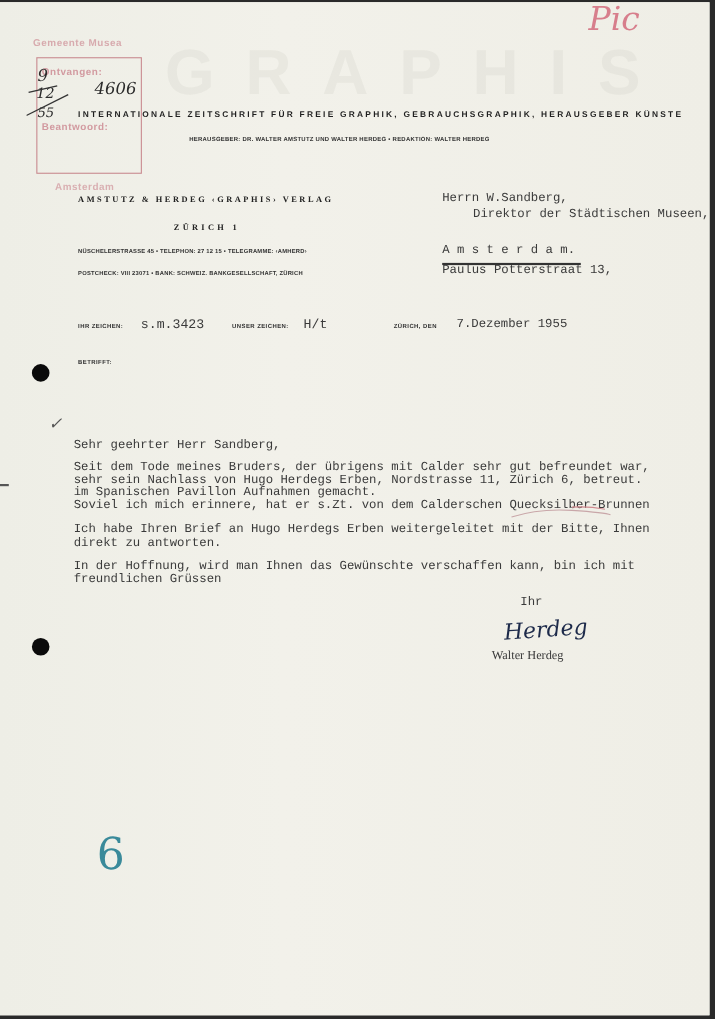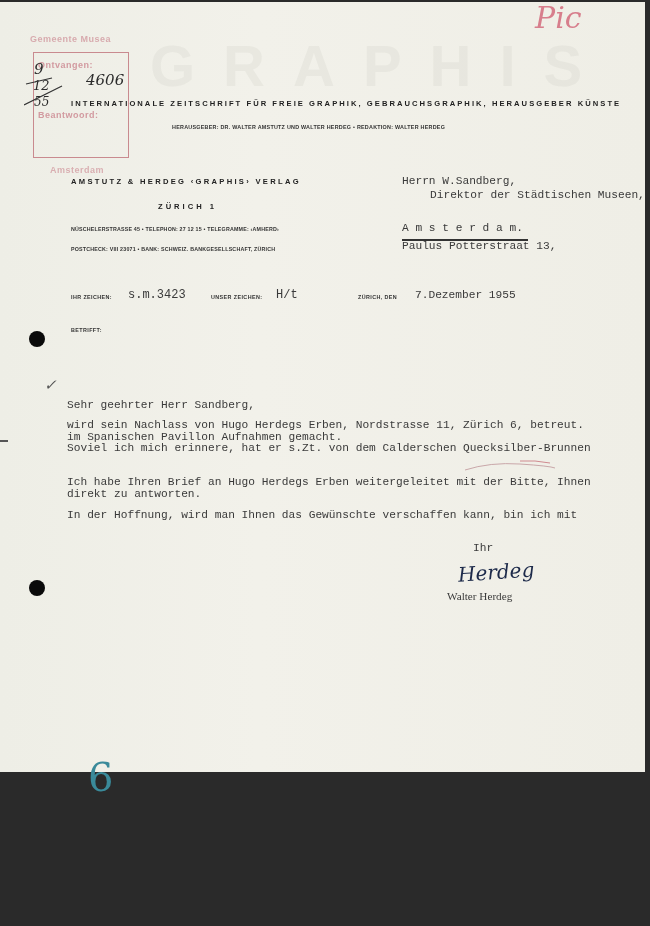--- a/index.html
+++ b/index.html
@@ -2,30 +2,30 @@
 <html><head>
   <meta charset="utf-8">
   <style>
     html, body { margin: 0; padding: 0; }
     body {
       width: 650px; height: 926px; overflow: hidden;
       background: #2a2a2a;
       position: relative;
     }
     .page {
-      position: absolute; left: 0; top: 2px; width: 645px; height: 770px;
+      position: absolute; left: 0; top: 2px; width: 645px; height: 921px;
       background: #f0efe8;
       background-image: linear-gradient(90deg, #eeeee6 0%, #f2f1ea 40%, #efeee6 100%);
     }
     .abs { position: absolute; }
     .sans { font-family: "Liberation Sans", "DejaVu Sans", sans-serif; }
     .mono { font-family: "Liberation Mono", "DejaVu Sans Mono", monospace; }
     .type { color: #3a3a3a; font-size: 11.2px; line-height: 11.6px; white-space: pre; }
     .lh-small { font-size: 6px; letter-spacing: 0.4px; color: #333; font-weight: bold; white-space: nowrap; }
-    .lh-mid { font-size: 7.8px; letter-spacing: 2.4px; color: #222; font-weight: bold; white-space: nowrap; }
+    .lh-mid { font-size: 7.8px; letter-spacing: 2.4px; color: #222; font-weight: bold; white-space: nowrap; font-family: Liberation Serif, serif; }
     .lh-title { font-size: 8.6px; letter-spacing: 2.6px; color: #1f1f1f; font-weight: bold; white-space: nowrap; }
     .watermark {
       font-size: 58px; letter-spacing: 28px; color: rgba(200,200,190,0.22);
       font-weight: bold; white-space: nowrap;
     }
     .stamp {
       border: 1.5px solid #c98a8f; color: #c98a8f;
     }
     .stamp-text { color: #d29aa0; font-size: 9px; font-weight: bold; letter-spacing: 0.5px; white-space: nowrap; }
     .punch { width: 16px; height: 16px; border-radius: 50%; background: #0a0a0a; }
@@ -82,37 +82,39 @@
   <div class="abs punch" style="left:29px; top:329px;"></div>
   <div class="abs punch" style="left:29px; top:578px;"></div>
 
   <div class="abs" style="left:0; top:438px; width:8px; height:1.5px; background:#555;"></div>
 
   <div class="abs hand" style="left:44px; top:374px; font-size:15px; color:#555;">✓</div>
 
   <div class="abs mono type" style="left:67px; top:398px;">Sehr geehrter Herr Sandberg,</div>
 
   <div class="abs" style="left:67px; top:418px;">
-    <div class="mono type">wird sein Nachlass von Hugo Herdegs Erben, Nordstrasse 11, Zürich 6, betreut.</div>
+    <div class="mono type">Seit dem Tode meines Bruders, der übrigens mit Calder sehr gut befreundet war,</div>
+    <div class="mono type">sehr sein Nachlass von Hugo Herdegs Erben, Nordstrasse 11, Zürich 6, betreut.</div>
     <div class="mono type">im Spanischen Pavillon Aufnahmen gemacht.</div>
     <div class="mono type">Soviel ich mich erinnere, hat er s.Zt. von dem Calderschen Quecksilber-Brunnen</div>
   </div>
 
   <svg class="abs" style="left:460px; top:456px;" width="100" height="16">
     <path d="M5 12 Q 30 4 60 6 T 95 10" stroke="#c9a7a9" stroke-width="1" fill="none"></path>
     <path d="M60 3 Q 75 2 90 5" stroke="#d08a90" stroke-width="1" fill="none"></path>
   </svg>
 
   <div class="abs" style="left:67px; top:475px;">
     <div class="mono type">Ich habe Ihren Brief an Hugo Herdegs Erben weitergeleitet mit der Bitte, Ihnen</div>
     <div class="mono type">direkt zu antworten.</div>
   </div>
 
   <div class="abs" style="left:67px; top:508px;">
     <div class="mono type">In der Hoffnung, wird man Ihnen das Gewünschte verschaffen kann, bin ich mit</div>
+    <div class="mono type">freundlichen Grüssen</div>
   </div>
 
   <div class="abs mono type" style="left:473px; top:541px;">Ihr</div>
   <div class="abs hand" style="left:458px; top:558px; font-size:20px; color:#1d2a4a; transform:rotate(-4deg);">Herdeg</div>
   <div class="abs mono type" style="left:447px; top:589px;font-family:Liberation Serif, serif;">Walter Herdeg</div>
 
   <div class="abs hand" style="left:88px; top:752px; font-size:40px; color:#3a8a9a; font-style:normal;">6</div>
 
 </div>
 

